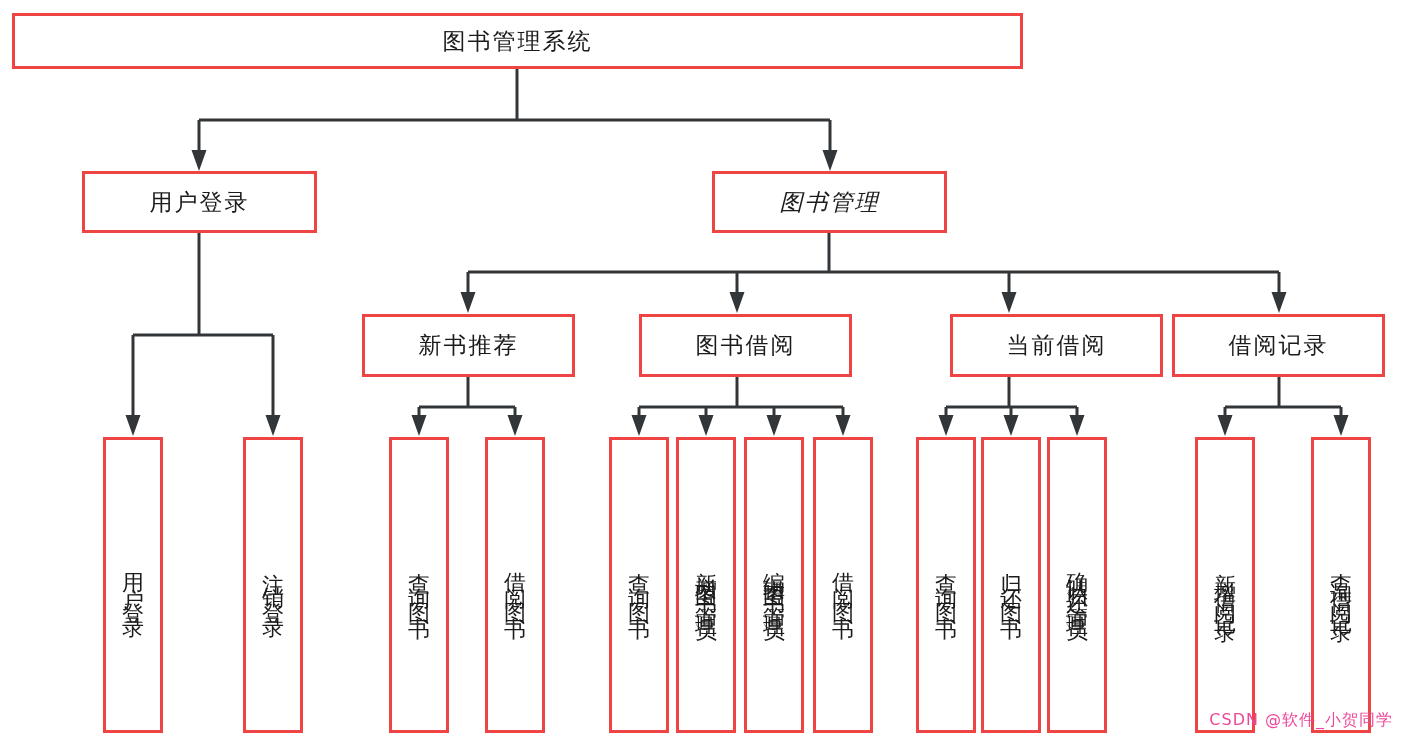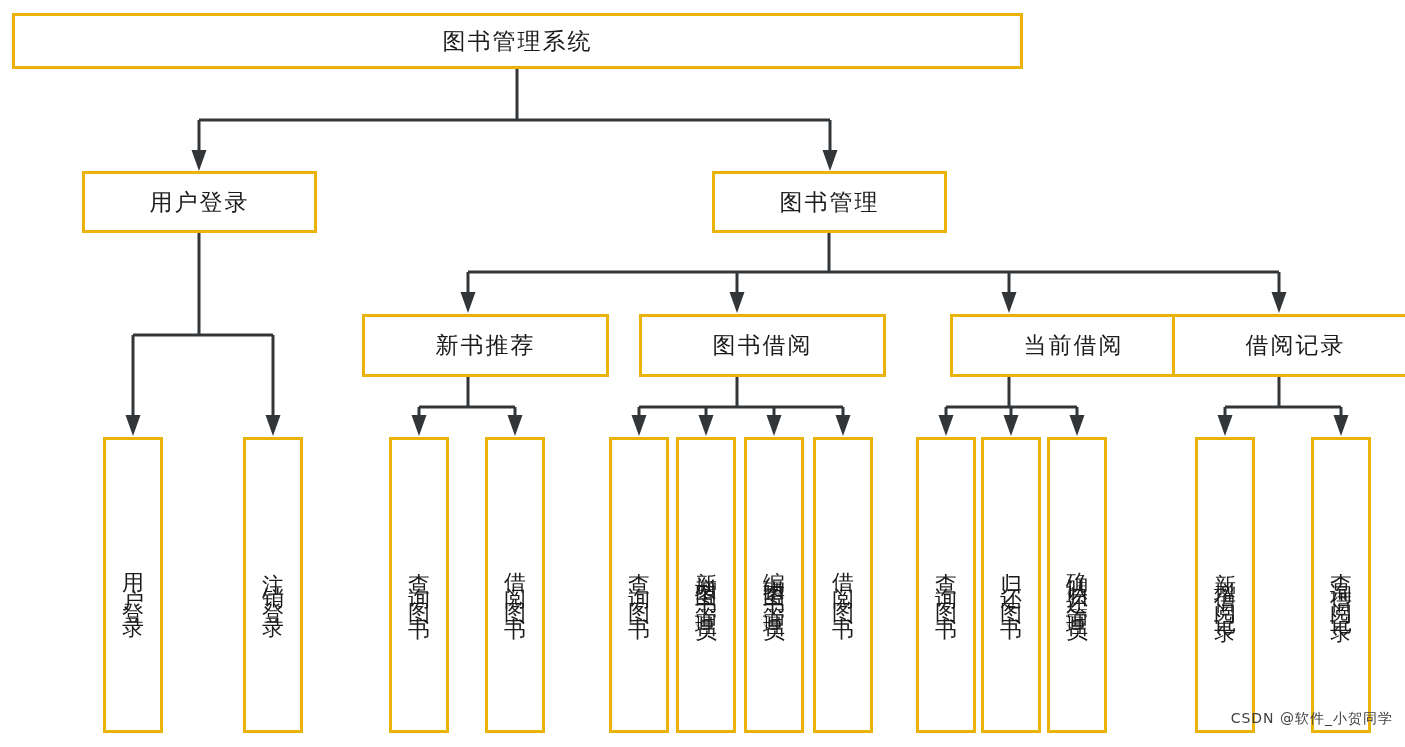--- a/index.html
+++ b/index.html
@@ -2,28 +2,28 @@
 <html><head>
 <meta charset="utf-8">
 <style>
   html,body{margin:0;padding:0;background:#ffffff;}
   .stage{
     position:relative;width:1405px;height:747px;background:#ffffff;overflow:hidden;
     font-family:"DejaVu Sans","Liberation Sans",sans-serif;color:#1b1b1b;
   }
   .wires{position:absolute;left:0;top:0;width:1405px;height:747px;pointer-events:none;}
   .node{
-    position:absolute;box-sizing:border-box;border:3px solid #eab308;background:#ffffff;
+    position:absolute;box-sizing:border-box;border:3px solid #ef4444;background:#ffffff;
     display:flex;align-items:center;justify-content:center;text-align:center;
   }
   .node-root{left:12px;top:13px;width:1011px;height:56px;font-size:23px;letter-spacing:2px;}
   .node-l2{top:171px;width:235px;height:62px;font-size:23px;letter-spacing:2px;}
   .node-l2.pos-login{left:82px;}
-  .node-l2.pos-mgmt{left:712px;}
-  .node-l3{top:314px;width:247px;height:63px;font-size:23px;letter-spacing:2px;}
+  .node-l2.pos-mgmt{left:712px;font-style:italic;}
+  .node-l3{top:314px;width:213px;height:63px;font-size:23px;letter-spacing:2px;}
   .pos-l3-0{left:362px;}
   .pos-l3-1{left:631px;margin-left:8px;}
   .pos-l3-2{left:902px;margin-left:48px;}
   .pos-l3-3{left:1172px;}
   .leaf{top:437px;width:60px;height:296px;}
   .v-text{
     writing-mode:vertical-rl;text-orientation:mixed;font-size:22px;line-height:1;
     white-space:nowrap;
   }
   .sp-4{letter-spacing:15px;}
@@ -36,21 +36,21 @@
   .pos-leaf-4{left:609px;}
   .pos-leaf-5{left:676px;}
   .pos-leaf-6{left:744px;}
   .pos-leaf-7{left:813px;}
   .pos-leaf-8{left:916px;}
   .pos-leaf-9{left:981px;}
   .pos-leaf-10{left:1047px;}
   .pos-leaf-11{left:1195px;}
   .pos-leaf-12{left:1311px;}
   .watermark{
-    position:absolute;top:710px;right:12px;font-size:14px;color:#404040;
+    position:absolute;top:710px;right:12px;font-size:16px;color:#ec4899;
     letter-spacing:1px;z-index:5;white-space:nowrap;margin-left:32px;
   }
 </style>
 </head>
 <body>
 
 <div class="stage">
 
   <svg class="wires" viewBox="0 0 1405 747" xmlns="http://www.w3.org/2000/svg">
 

